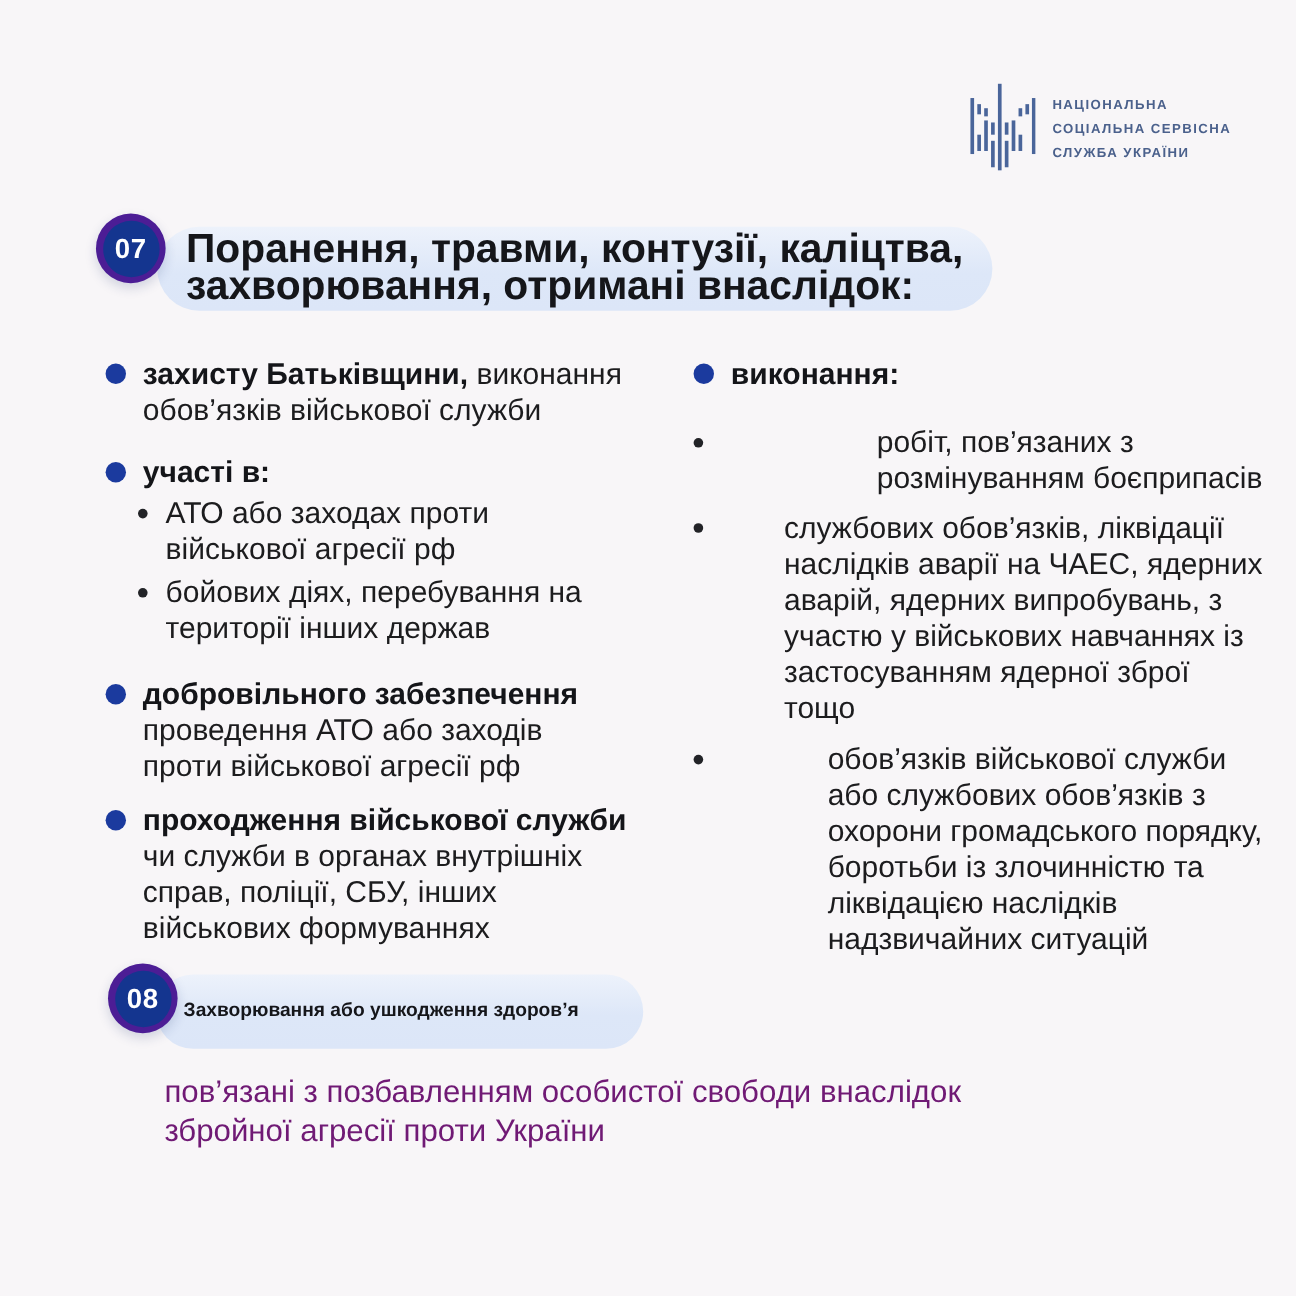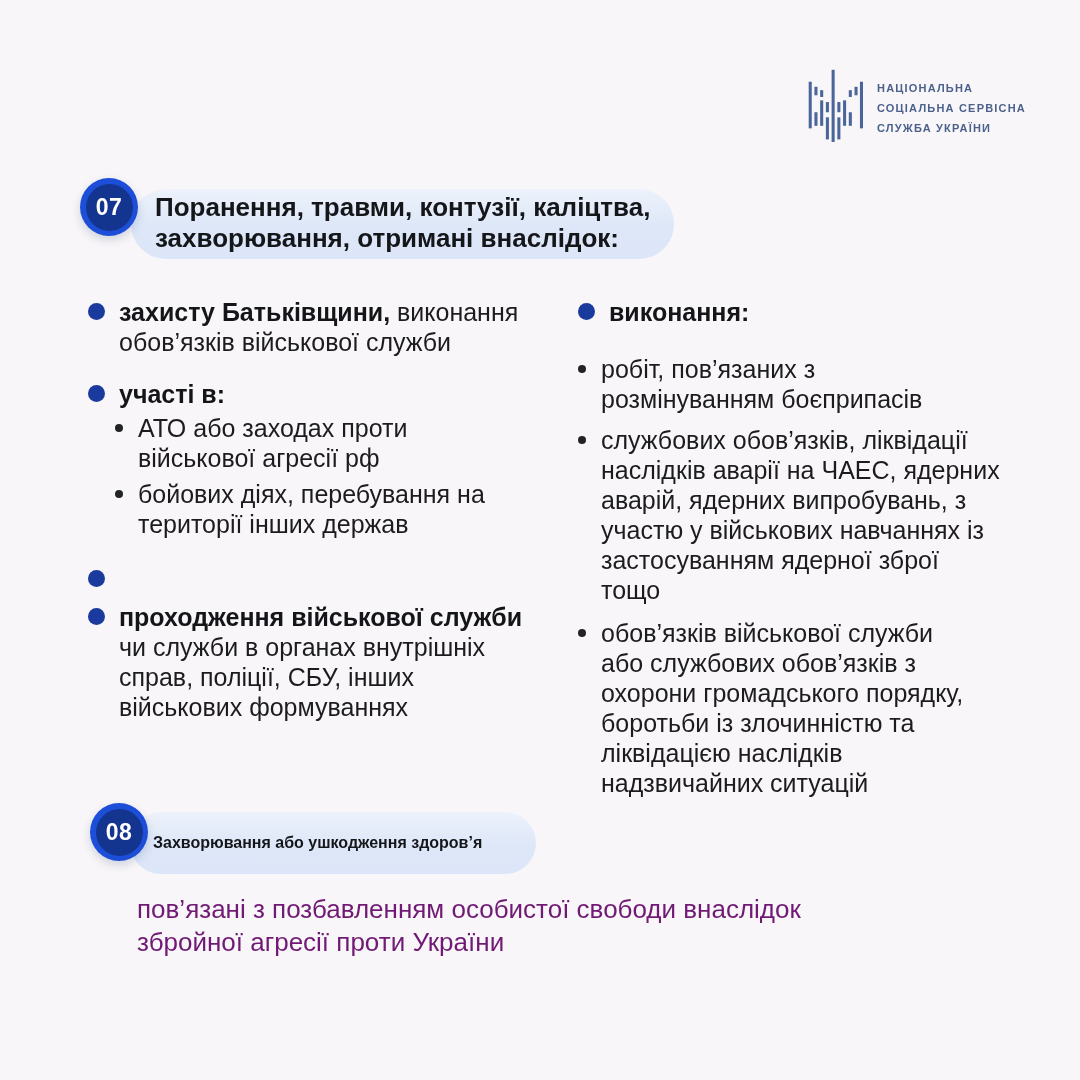--- a/index.html
+++ b/index.html
@@ -11,53 +11,53 @@
   }
   .pre{white-space:pre-line;}
 
   
   .logo{position:absolute;top:60px;right:54px;display:flex;align-items:center;gap:14px;}
   .logo-mark{width:56px;height:96px;}
   .logo-text{font-size:11px;line-height:20px;letter-spacing:1.2px;font-weight:700;color:#4b618c;}
 
   
   .badge{
-    position:absolute;width:58px;height:58px;border-radius:50%;background:#1d4ed8;
+    position:absolute;width:58px;height:58px;border-radius:50%;background:#4c1d95;
     display:flex;align-items:center;justify-content:center;
     box-shadow:0 4px 10px rgba(30,50,110,.18);z-index:3;
   }
   .badge-inner{
     width:47px;height:47px;border-radius:50%;background:#14358f;color:#fff;
     display:flex;align-items:center;justify-content:center;
     font-weight:700;font-size:23px;letter-spacing:.5px;
   }
   .badge07{left:80px;top:178px;}
   .badge08{left:90px;top:803px;}
 
   
   .pill{
     position:absolute;border-radius:36px;
     background:linear-gradient(180deg,#edf2fb 0%,#dde7f8 55%,#dce6f8 100%);
     font-weight:700;color:#15161a;z-index:2;
   }
-  .pill07{left:131px;top:189px;padding:3px 24px 5px 24px;font-size:26px;line-height:31px;}
+  .pill07{left:131px;top:189px;padding:3px 24px 5px 24px;font-size:34px;line-height:31px;}
   .pill08{left:130px;top:812px;padding:16px 54px 16px 23px;font-size:16px;line-height:30px;}
 
   
   .col{position:absolute;top:297px;}
   .col-left{left:88px;width:470px;}
   .col-right{left:578px;width:474px;}
 
   .li{display:flex;align-items:flex-start;}
   .dot{flex:0 0 17px;width:17px;height:17px;border-radius:50%;background:#1b3a9e;margin:6px 14px 0 0;}
   .subdot{flex:0 0 8px;width:8px;height:8px;border-radius:50%;background:#222327;margin:11px 15px 0 0;}
   .li-text{margin:0;font-size:25px;line-height:30px;color:#1c1c1e;}
   .li-text strong{font-weight:700;color:#141519;}
   .sub{margin-left:27px;}
-  .col-right .sub{margin-left:0;}
+  .col-right .sub{margin-left:0;justify-content:space-between;}
 
   .mb22{margin-bottom:22px;} .mb12{margin-bottom:4px;} .mb6{margin-bottom:6px;}
   .mb25{margin-bottom:25px;} .mb15{margin-bottom:15px;} .mb27{margin-bottom:27px;}
   .mb11{margin-bottom:11px;} .mb13{margin-bottom:13px;}
 
   
   .s08-body{position:absolute;left:137px;top:893px;width:760px;font-size:26px;line-height:33px;color:#701a75;}
 </style>
 </head>
 <body>
@@ -115,20 +115,23 @@
   </div>
 
   <div class="li sub mb25">
     <span class="subdot"></span>
     <p class="li-text pre">бойових діях, перебування на
 території інших держав</p>
   </div>
 
   <div class="li mb15">
     <span class="dot"></span>
+    <p class="li-text pre"><strong>добровільного забезпечення</strong><span>
+проведення АТО або заходів
+проти військової агресії рф</span></p>
   </div>
 
   <div class="li">
     <span class="dot"></span>
     <p class="li-text pre"><strong>проходження військової служби</strong><span>
 чи служби в органах внутрішніх
 справ, поліції, СБУ, інших
 військових формуваннях</span></p>
   </div>
 

